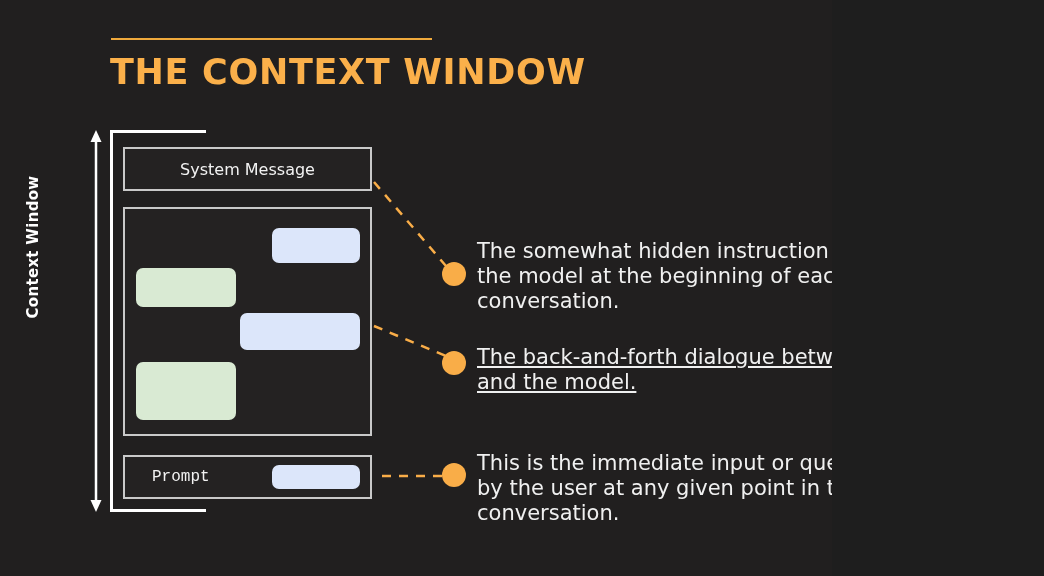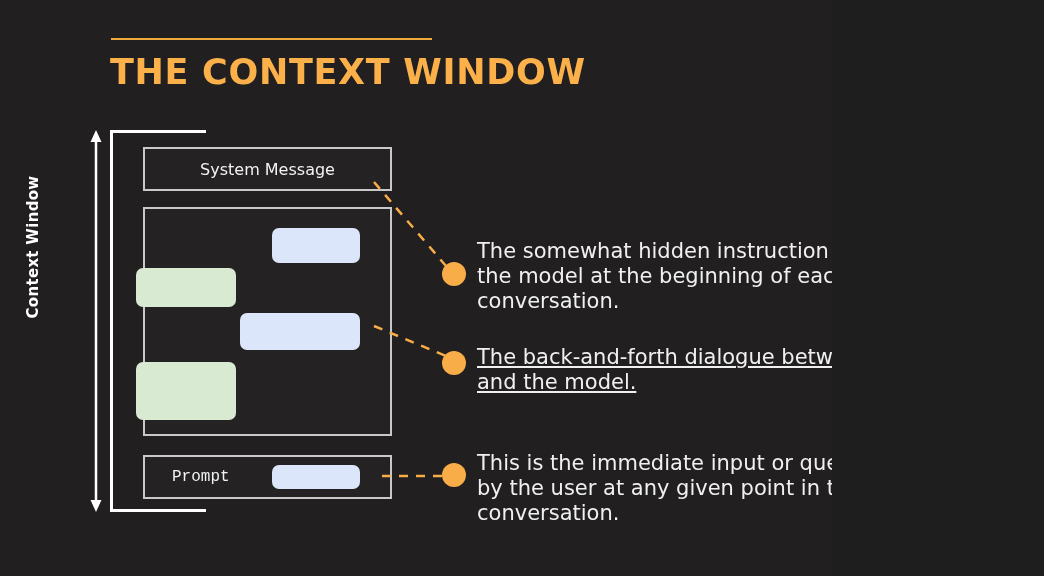--- a/index.html
+++ b/index.html
@@ -68,21 +68,20 @@
     color: #ffffff;
     letter-spacing: 0.3px;
   }
 
   
   .outline-box {
     position: absolute;
     border: 2px solid #c9c9c9;
     box-sizing: border-box;
     background: #242222;
-    margin-left: 20px;
   }
   #system-box {
     left: 123px;
     top: 147px;
     width: 249px;
     height: 44px;
   }
   #system-label {
     position: absolute;
     left: 0;

